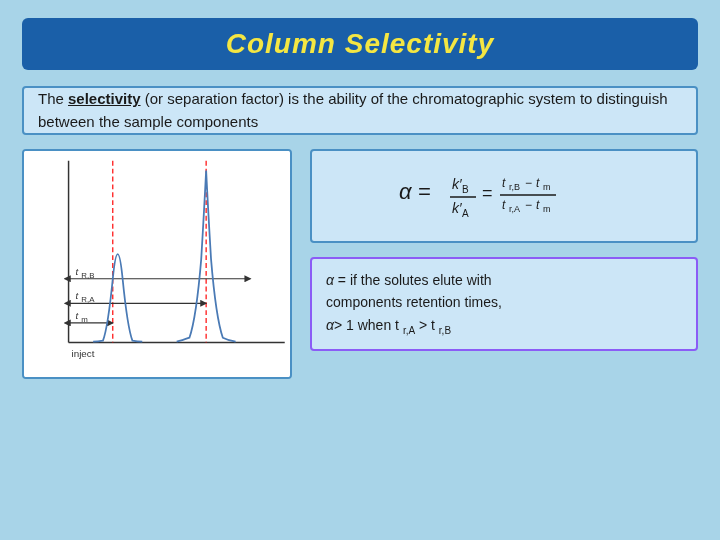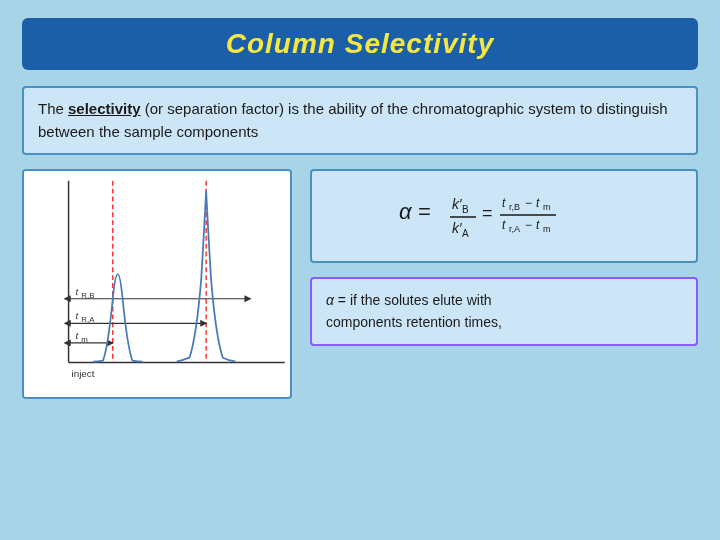--- a/index.html
+++ b/index.html
@@ -33,21 +33,21 @@
       font-size: 28px;
       font-weight: bold;
       font-style: italic;
       letter-spacing: 1px;
     }
 
     .content-box {
       background: #cce6f7;
       border: 2px solid #4a90c4;
       border-radius: 4px;
-      padding: 10px 14px;
+      padding: 0 14px;
       margin-bottom: 14px;
       font-size: 15px;
       color: #1a1a1a;
       line-height: 1.5;
     }
 
     .selectivity-word {
       font-weight: bold;
       text-decoration: underline;
     }
@@ -198,17 +198,20 @@
           <text x="142" y="48" font-size="12" font-style="italic" fill="#1a1a1a">t</text>
           <text x="149" y="51" font-size="9" fill="#1a1a1a">m</text>
         </svg>
       </div>
 
       <div class="alpha-box">
         <span>
           <span class="alpha-sym">α</span> =  if the solutes elute with
         </span><br>
         <span>components retention times,</span><br>
+        <span>
+          <span class="alpha-sym">α</span>&gt; 1 when t <sub>r,A</sub> &gt; t <sub>r,B</sub>
+        </span>
       </div>
 
     </div>
   </div>
 </div>
 
 </body></html>

